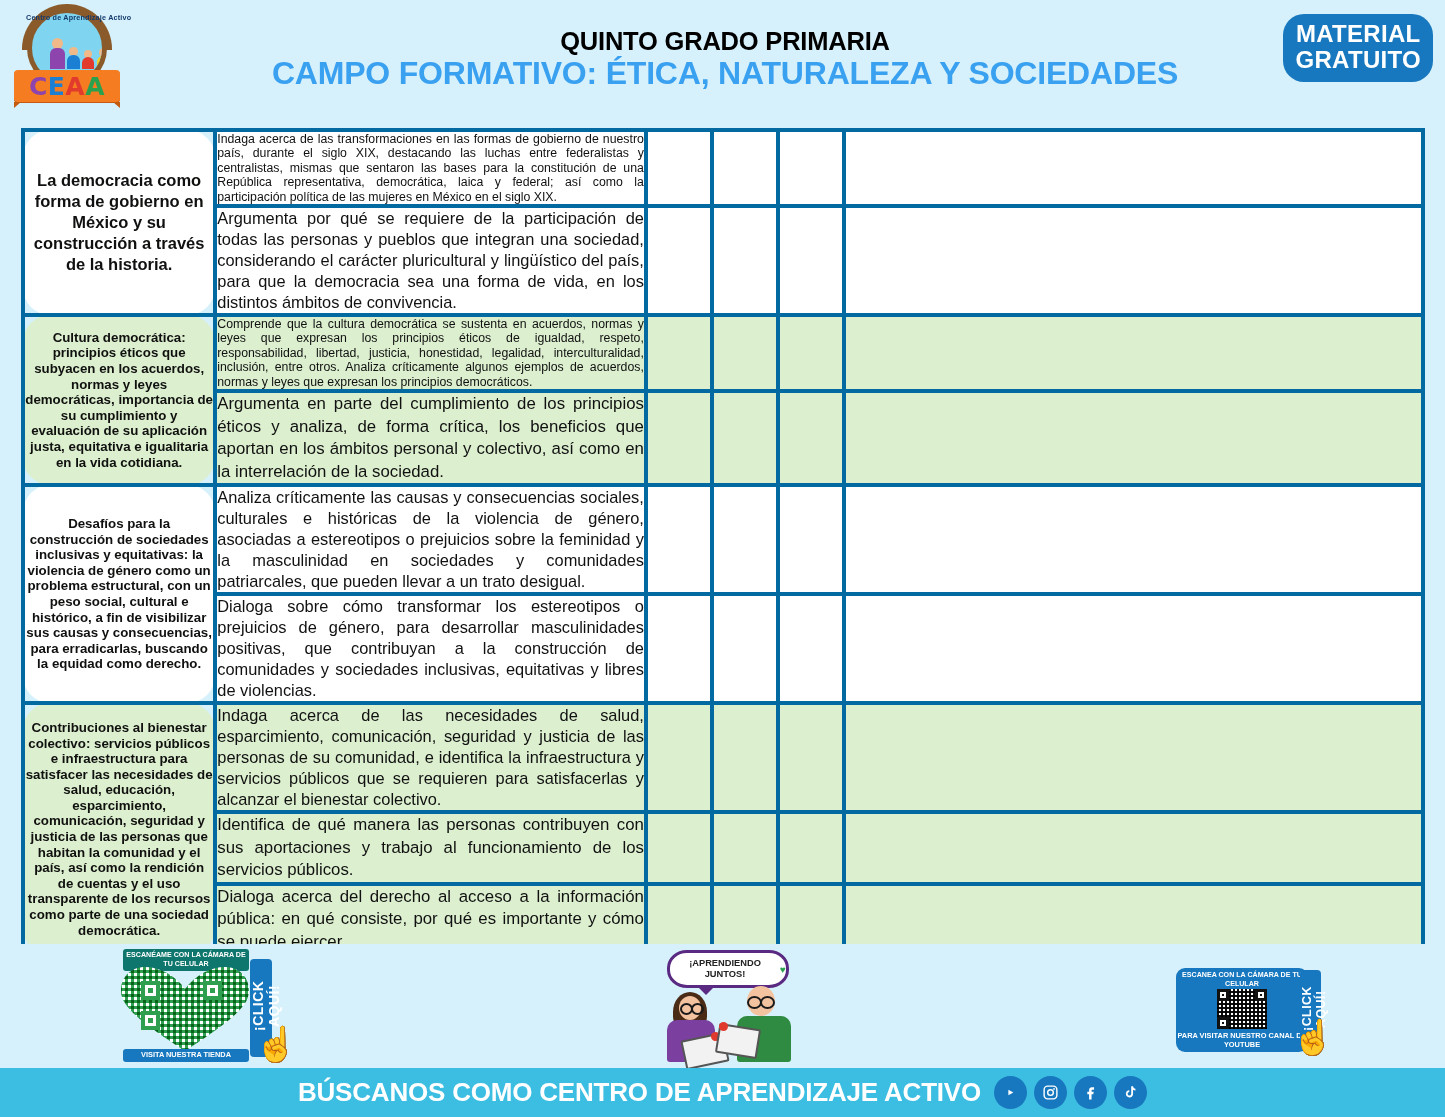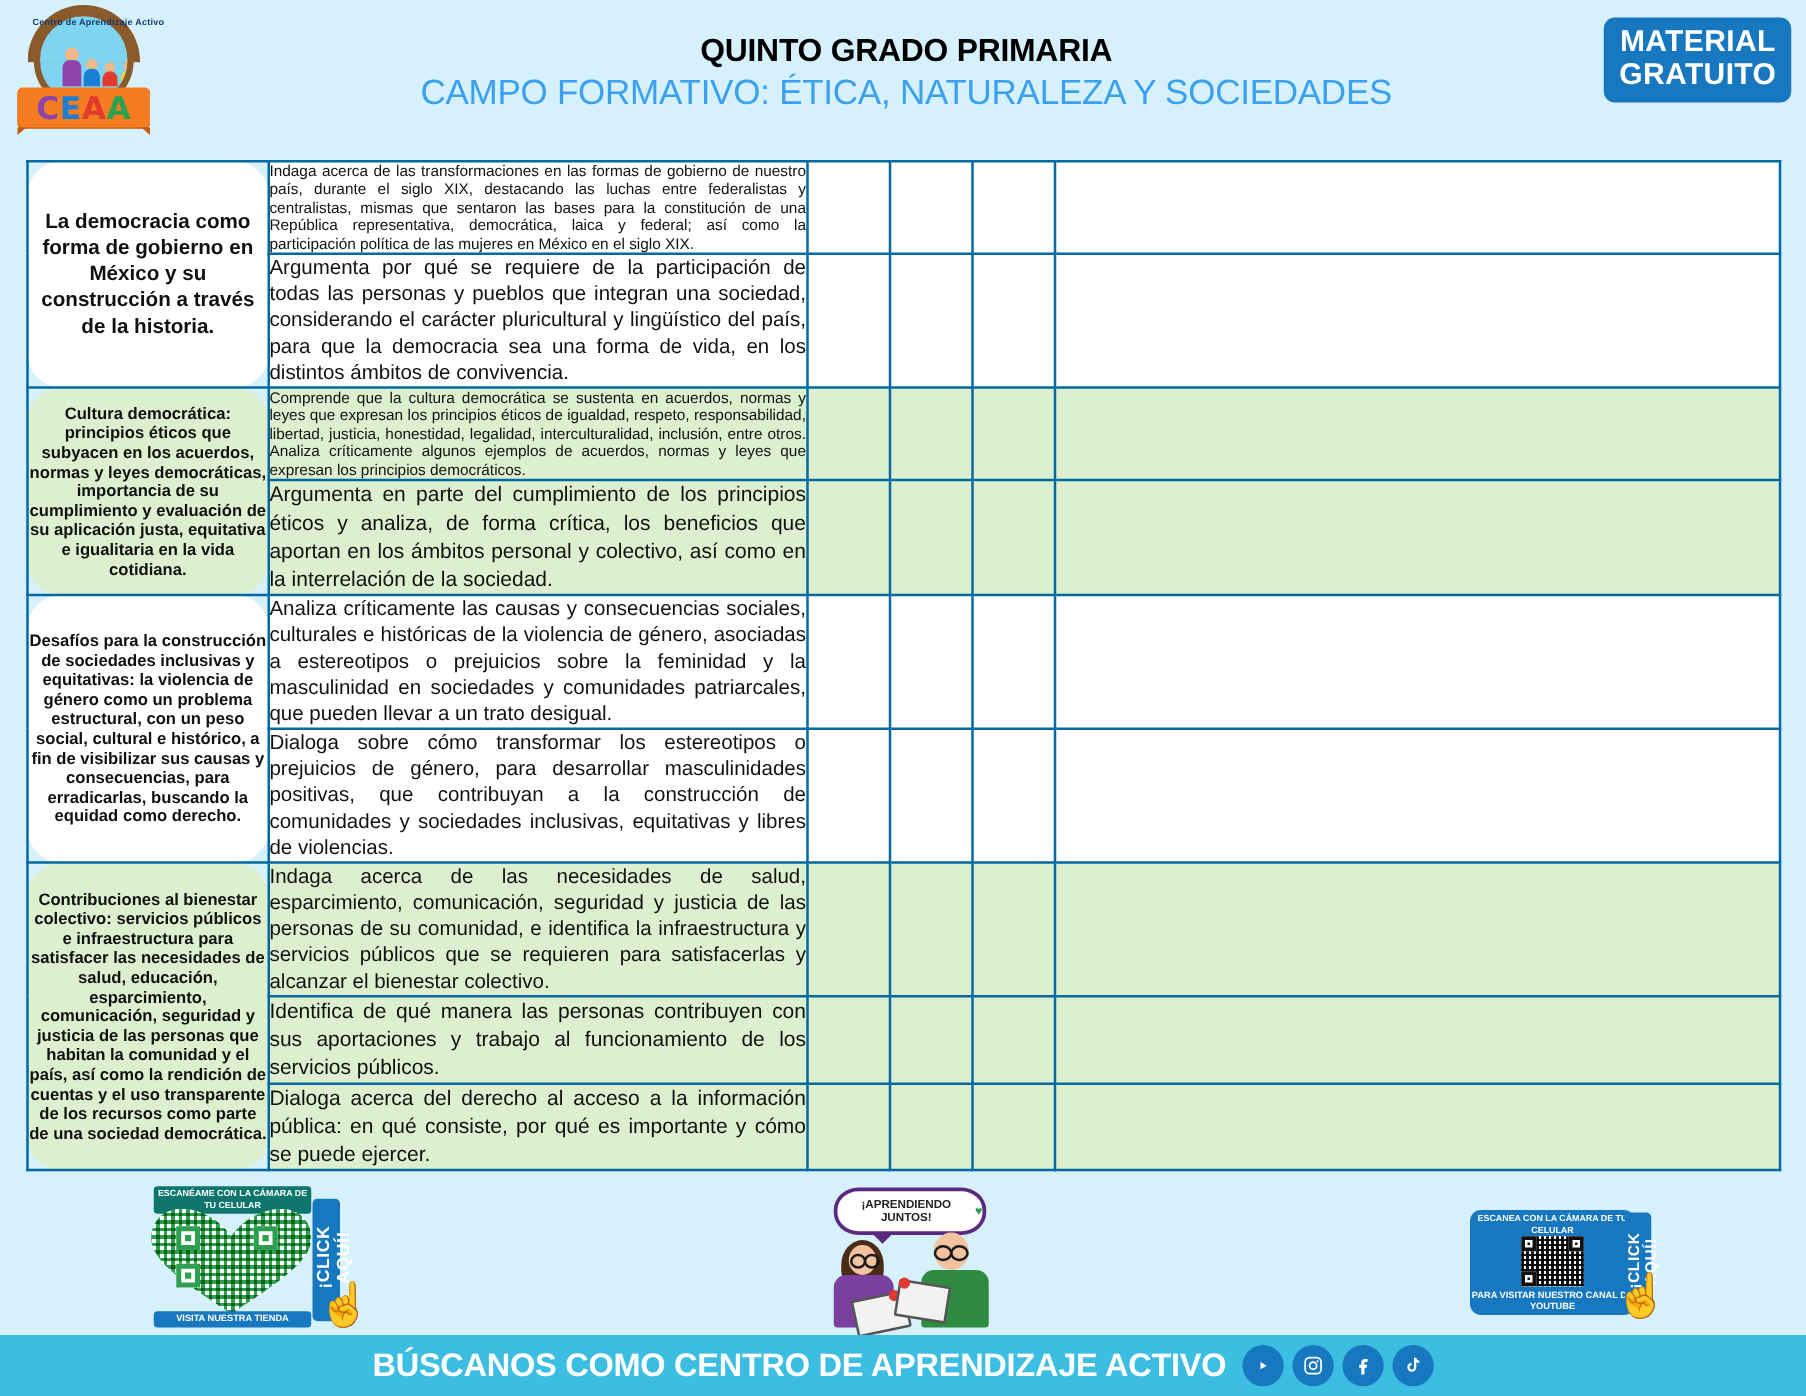--- a/index.html
+++ b/index.html
@@ -112,56 +112,56 @@
   .title-1, .title-2 {
     color: #000000;
     font-weight: bold;
     font-size: 25.5px;
     line-height: 31px;
     letter-spacing: -0.2px;
     white-space: nowrap;
   }
   .title-3 {
     color: #3aa0f0;
-    font-weight: normal;
-    font-size: 28px;
+    font-weight: bold;
+    font-size: 32px;
     line-height: 33px;
     letter-spacing: -0.2px;
     white-space: nowrap;
   }
 
   .badge-gratuito {
     position: absolute;
     right: 12px;
     top: 14px;
     background: #1878bf;
     color: #ffffff;
     font-weight: bold;
     font-size: 24px;
     line-height: 26px;
     padding: 7px 12px 9px 12px;
-    border-radius: 9px;
+    border-radius: 21px;
     text-align: center;
     letter-spacing: .3px;
   }
 
   
   .table-wrap {
     position: absolute;
     left: 21px;
     top: 128px;
     width: 1404px;
   }
   table.dosif {
     border-collapse: collapse;
     width: 1404px;
     table-layout: fixed;
   }
   table.dosif td {
-    border: 2px solid #0369a1;
+    border: 4px solid #0369a1;
     vertical-align: middle;
     padding: 0;
   }
   .col-contenido { width: 192px; }
   .col-pda { width: 430px; }
   .col-n { width: 66px; }
   .col-wide { width: 578px; }
 
   td.contenido {
     text-align: center;

